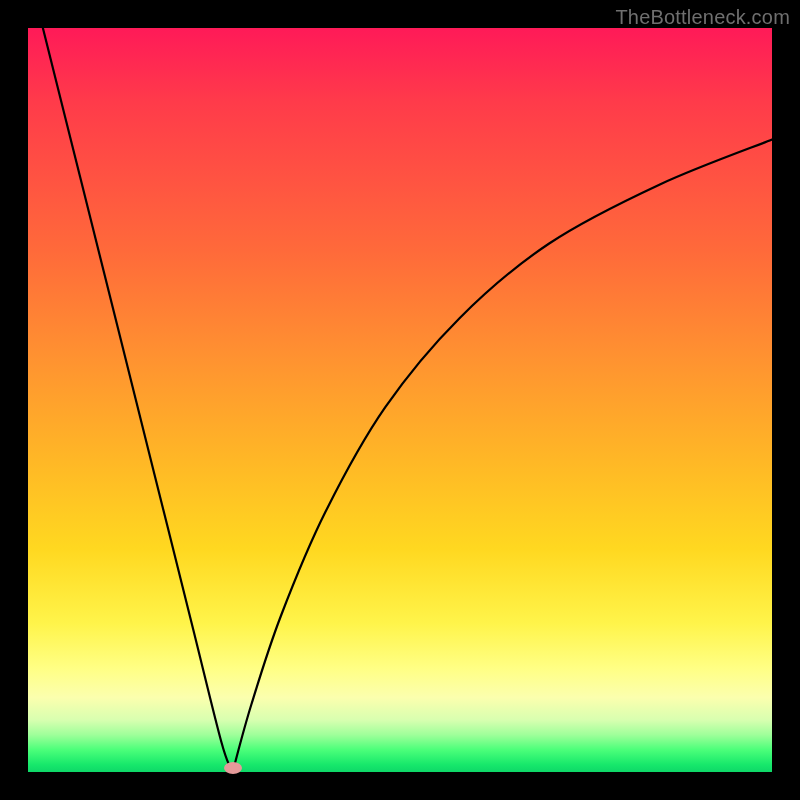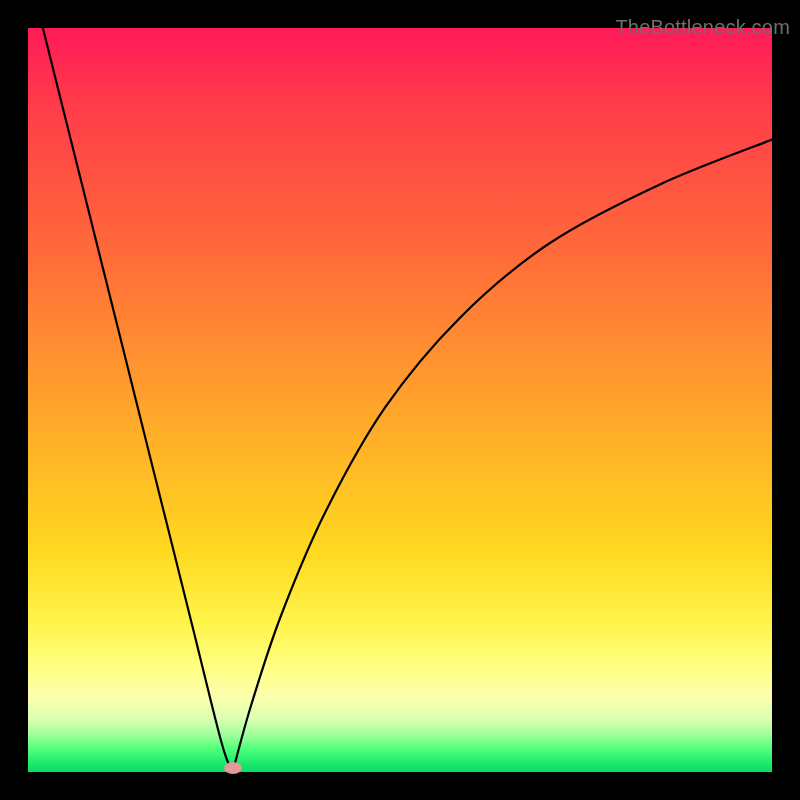--- a/index.html
+++ b/index.html
@@ -7,21 +7,21 @@
   body { background: #000; font-family: Arial, Helvetica, sans-serif; }
 
   .outer {
     width: 800px;
     height: 800px;
     background: #000;
     position: relative;
   }
   .watermark {
     position: absolute;
-    top: 16px;
+    top: 6px;
     right: 10px;
     color: #6f6f6f;
     font-size: 20px;
     font-weight: 400;
     letter-spacing: 0.2px;
     z-index: 3;
     text-align: right;
   }
   .plot-frame {
     position: absolute;

